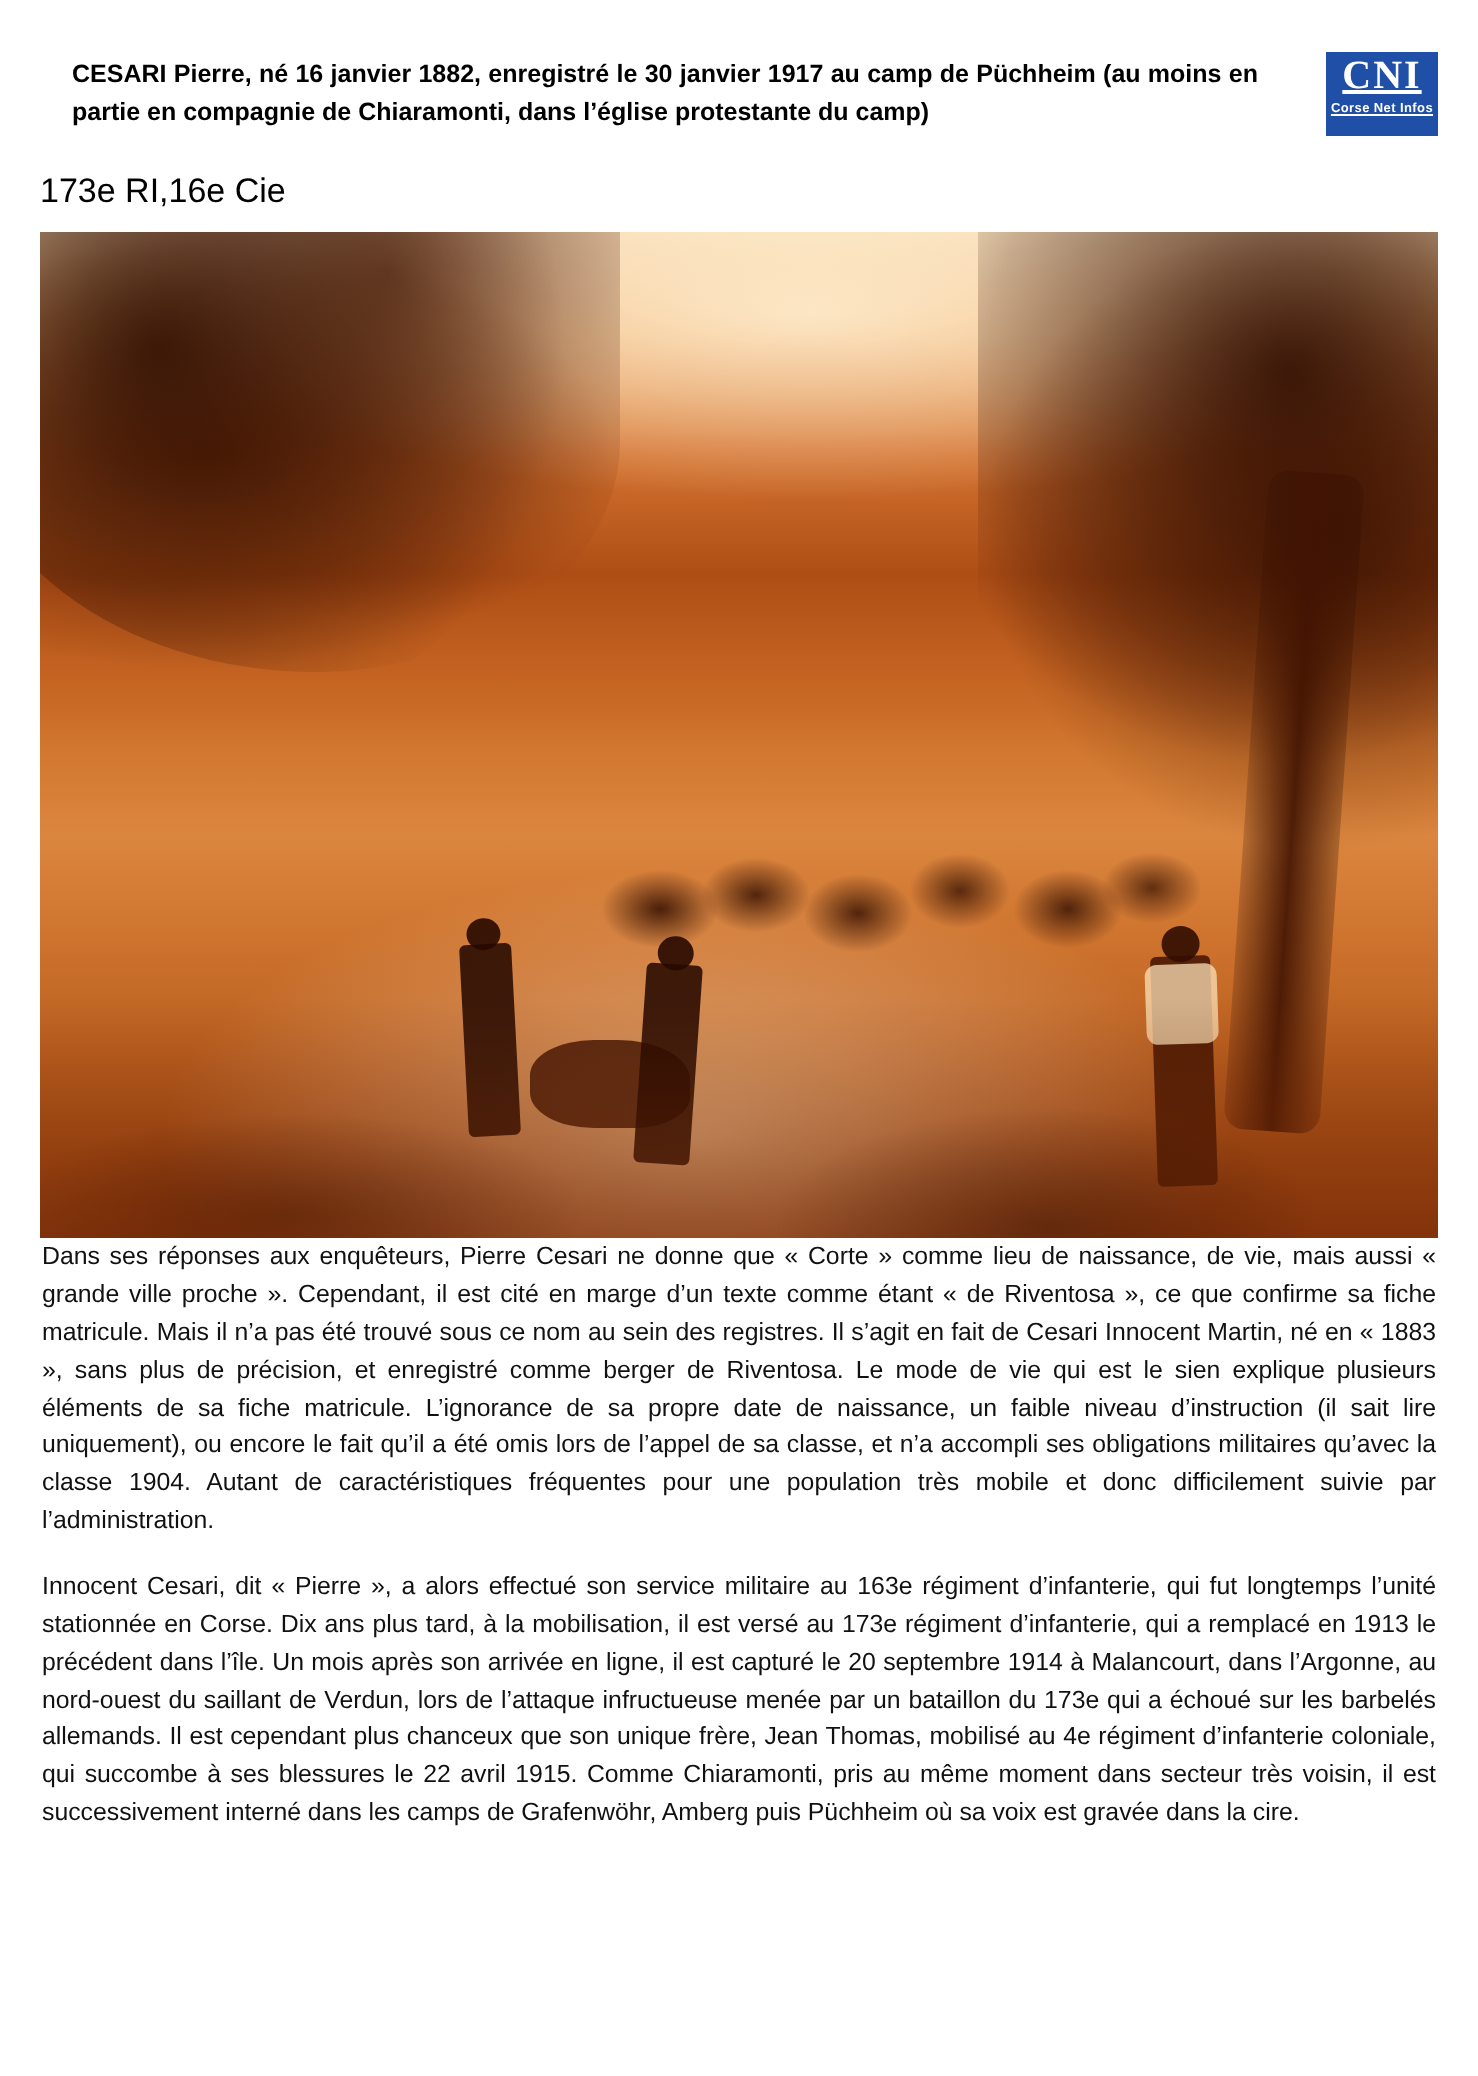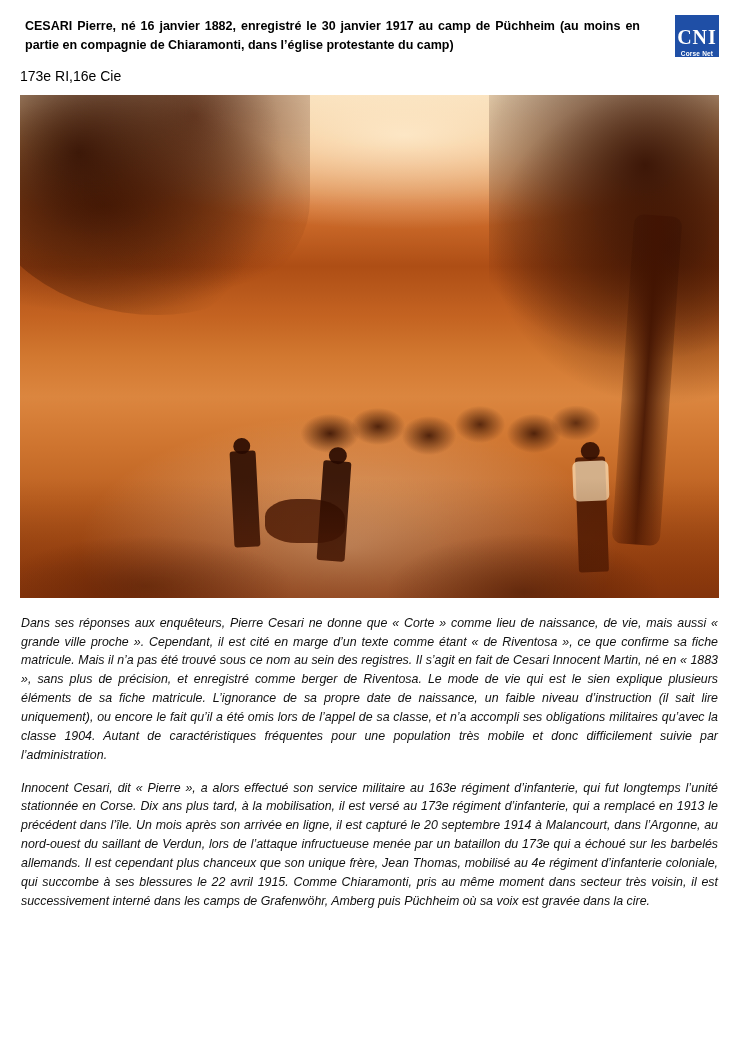--- a/index.html
+++ b/index.html
@@ -25,44 +25,45 @@
   
   .header {
     position: relative;
     min-height: 52px;
   }
   .title {
     font-size: 12.5px;
     font-weight: bold;
     line-height: 1.55;
     text-align: justify;
-    margin: 5px;
+    margin: 16px;
     padding-right: 74px;
     color: #000;
   }
   .subtitle {
-    font-size: 14px;
+    font-size: 17px;
     font-weight: normal;
     line-height: 1.5;
     margin: 10px 0 8px 0;
     color: #000;
   }
   
   .logo {
     position: absolute;
     top: -2px;
     right: 0;
-    width: 44px;
+    width: 56px;
     height: 42px;
     background: #1f4fa6;
     color: #ffffff;
     text-align: center;
     box-sizing: border-box;
-    padding-top: 12px;
+    padding-top: 2px;
     line-height: 1;
+    text-decoration: underline;
   }
   .logo-main {
     display: block;
     font-size: 20px;
     font-weight: bold;
     letter-spacing: 1px;
     font-family: "Liberation Serif", serif;
   }
   .logo-sub {
     display: block;
@@ -170,23 +171,21 @@
     position: absolute;
     left: 0; right: 0; bottom: 0;
     height: 120px;
     background:
       radial-gradient(ellipse 30% 60% at 18% 90%, rgba(60,20,5,0.45) 0%, rgba(60,20,5,0) 70%),
       radial-gradient(ellipse 28% 70% at 72% 95%, rgba(55,18,4,0.5) 0%, rgba(55,18,4,0) 70%),
       linear-gradient(180deg, rgba(140,60,20,0) 0%, rgba(110,45,14,0.55) 100%);
   }
   
   .body-text {
-    margin-top: 16px;
     padding: 0 1px;
-    font-style: italic;
   }
   .body-text p {
     font-size: 12.4px;
     line-height: 1.52;
     text-align: justify;
     margin: 0 0 14px 0;
     color: #111;
   }
   .body-text p:last-child { margin-bottom: 0; }
 </style>

